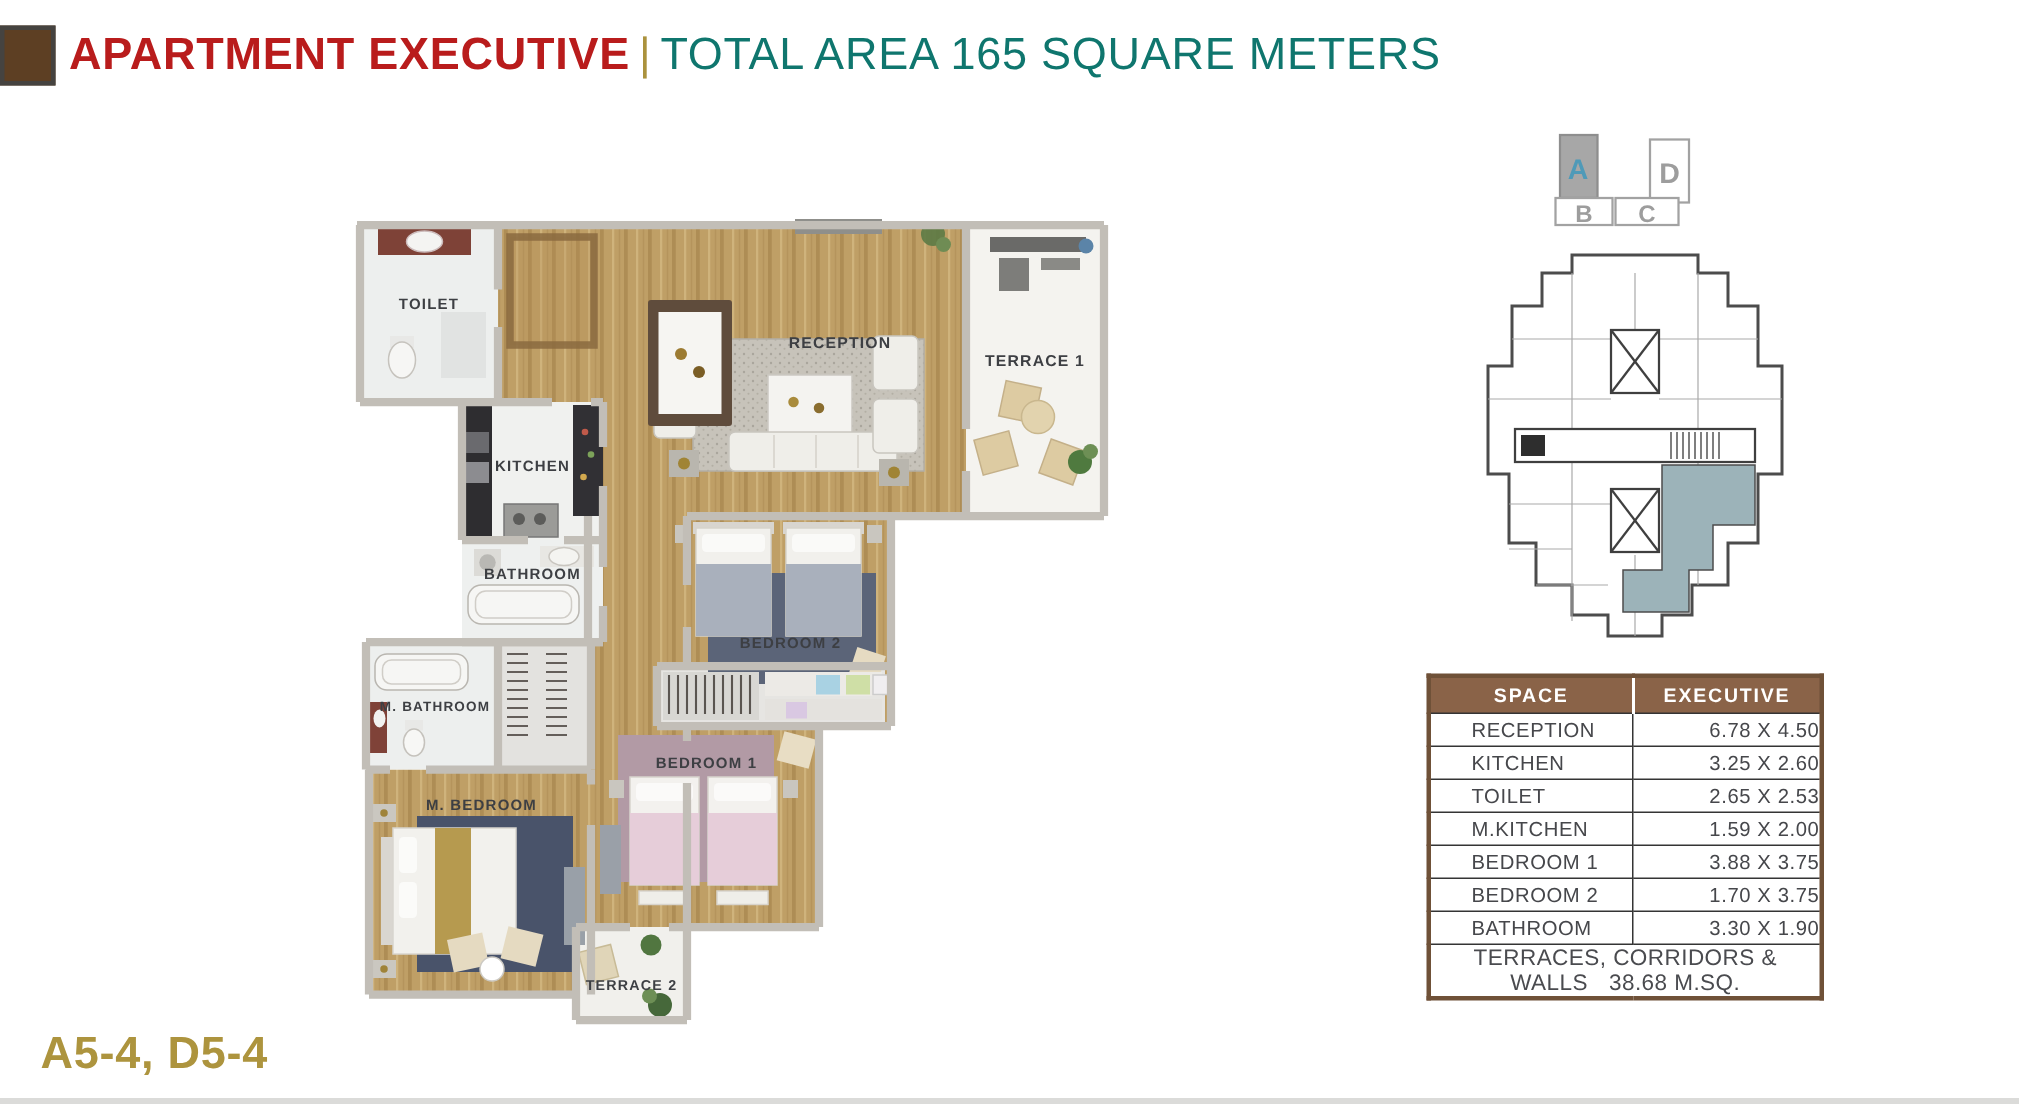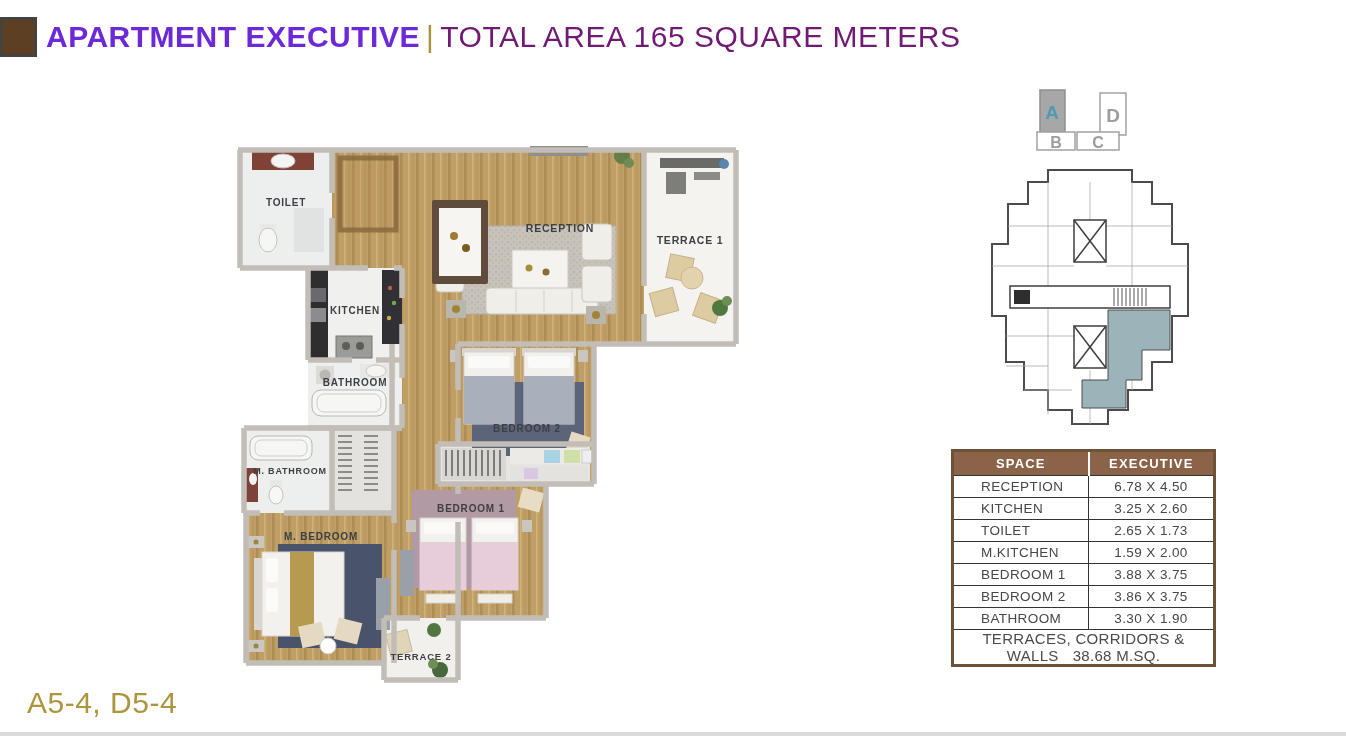--- a/index.html
+++ b/index.html
@@ -9,48 +9,48 @@
   }
   
   .brown-chip{
     position:absolute;left:0;top:17px;width:37px;height:40px;
     background:#5d3f23;border:3px solid #454340;box-sizing:border-box;
   }
   .page-title{
     position:absolute;left:46px;top:20px;white-space:nowrap;
     font-size:30px;letter-spacing:.5px;
   }
-  .page-title .gold{color:#6d28d9;font-weight:700;}
+  .page-title .gold{color:#b91c1c;font-weight:700;}
   .page-title .sep{color:#ab923d;font-weight:400;padding:0 6px;}
-  .page-title .gray{color:#701a75;font-weight:400;}
+  .page-title .gray{color:#0f766e;font-weight:400;}
   
   .plan-code{
     position:absolute;left:27px;top:686px;
-    color:#ad943e;font-size:30px;font-weight:400;letter-spacing:.5px;
+    color:#ad943e;font-size:30px;font-weight:700;letter-spacing:.5px;
   }
   .bottom-strip{
     position:absolute;left:0;bottom:0;width:100%;height:4px;background:#dbdbd9;
   }
   
   .dims-table{
     position:absolute;left:951px;top:449px;width:265px;
     border-collapse:collapse;table-layout:fixed;
     border:3px solid #6f5138;background:#fff;
   }
   .dims-table th{
     background:#8a6348;color:#ffffff;font-size:13px;font-weight:700;
     letter-spacing:1.2px;text-align:center;height:23px;padding:0;
   }
   .dims-table th:first-child{border-right:2px solid #ffffff;width:51%;}
   .dims-table td{
     border:1.5px solid #343434;color:#46474b;font-size:13.5px;
     height:21px;padding:0;letter-spacing:.4px;
   }
   .dims-table td.space{padding-left:27px;text-align:left;}
-  .dims-table td.dim{text-align:center;}
+  .dims-table td.dim{text-align:right;}
   .dims-table td.tfoot{
     font-size:15px;text-align:center;letter-spacing:.3px;height:22px;color:#4a4b4f;
   }
   .dims-table td.tfoot .val{padding-left:14px;}
   
   .plan-svg{position:absolute;left:224px;top:138px;}
   .key-svg{position:absolute;left:1030px;top:86px;}
   .plate-svg{position:absolute;left:986px;top:166px;}
   svg text{font-family:"Liberation Sans", sans-serif;}
   .room-label{font-weight:700;fill:#3d3f43;letter-spacing:.8px;}
@@ -399,33 +399,33 @@
     <tr>
       <td class="space">RECEPTION</td>
       <td class="dim">6.78 X 4.50</td>
     </tr>
     <tr>
       <td class="space">KITCHEN</td>
       <td class="dim">3.25 X 2.60</td>
     </tr>
     <tr>
       <td class="space">TOILET</td>
-      <td class="dim">2.65 X 1.73</td>
+      <td class="dim">2.65 X 2.53</td>
     </tr>
     <tr>
       <td class="space">M.KITCHEN</td>
       <td class="dim">1.59 X 2.00</td>
     </tr>
     <tr>
       <td class="space">BEDROOM 1</td>
       <td class="dim">3.88 X 3.75</td>
     </tr>
     <tr>
       <td class="space">BEDROOM 2</td>
-      <td class="dim">3.86 X 3.75</td>
+      <td class="dim">1.70 X 3.75</td>
     </tr>
     <tr>
       <td class="space">BATHROOM</td>
       <td class="dim">3.30 X 1.90</td>
     </tr>
     <tr>
       <td class="tfoot" colspan="2">
         <span>TERRACES, CORRIDORS &amp; WALLS</span><span class="val">38.68 M.SQ.</span>
       </td>
     </tr>

